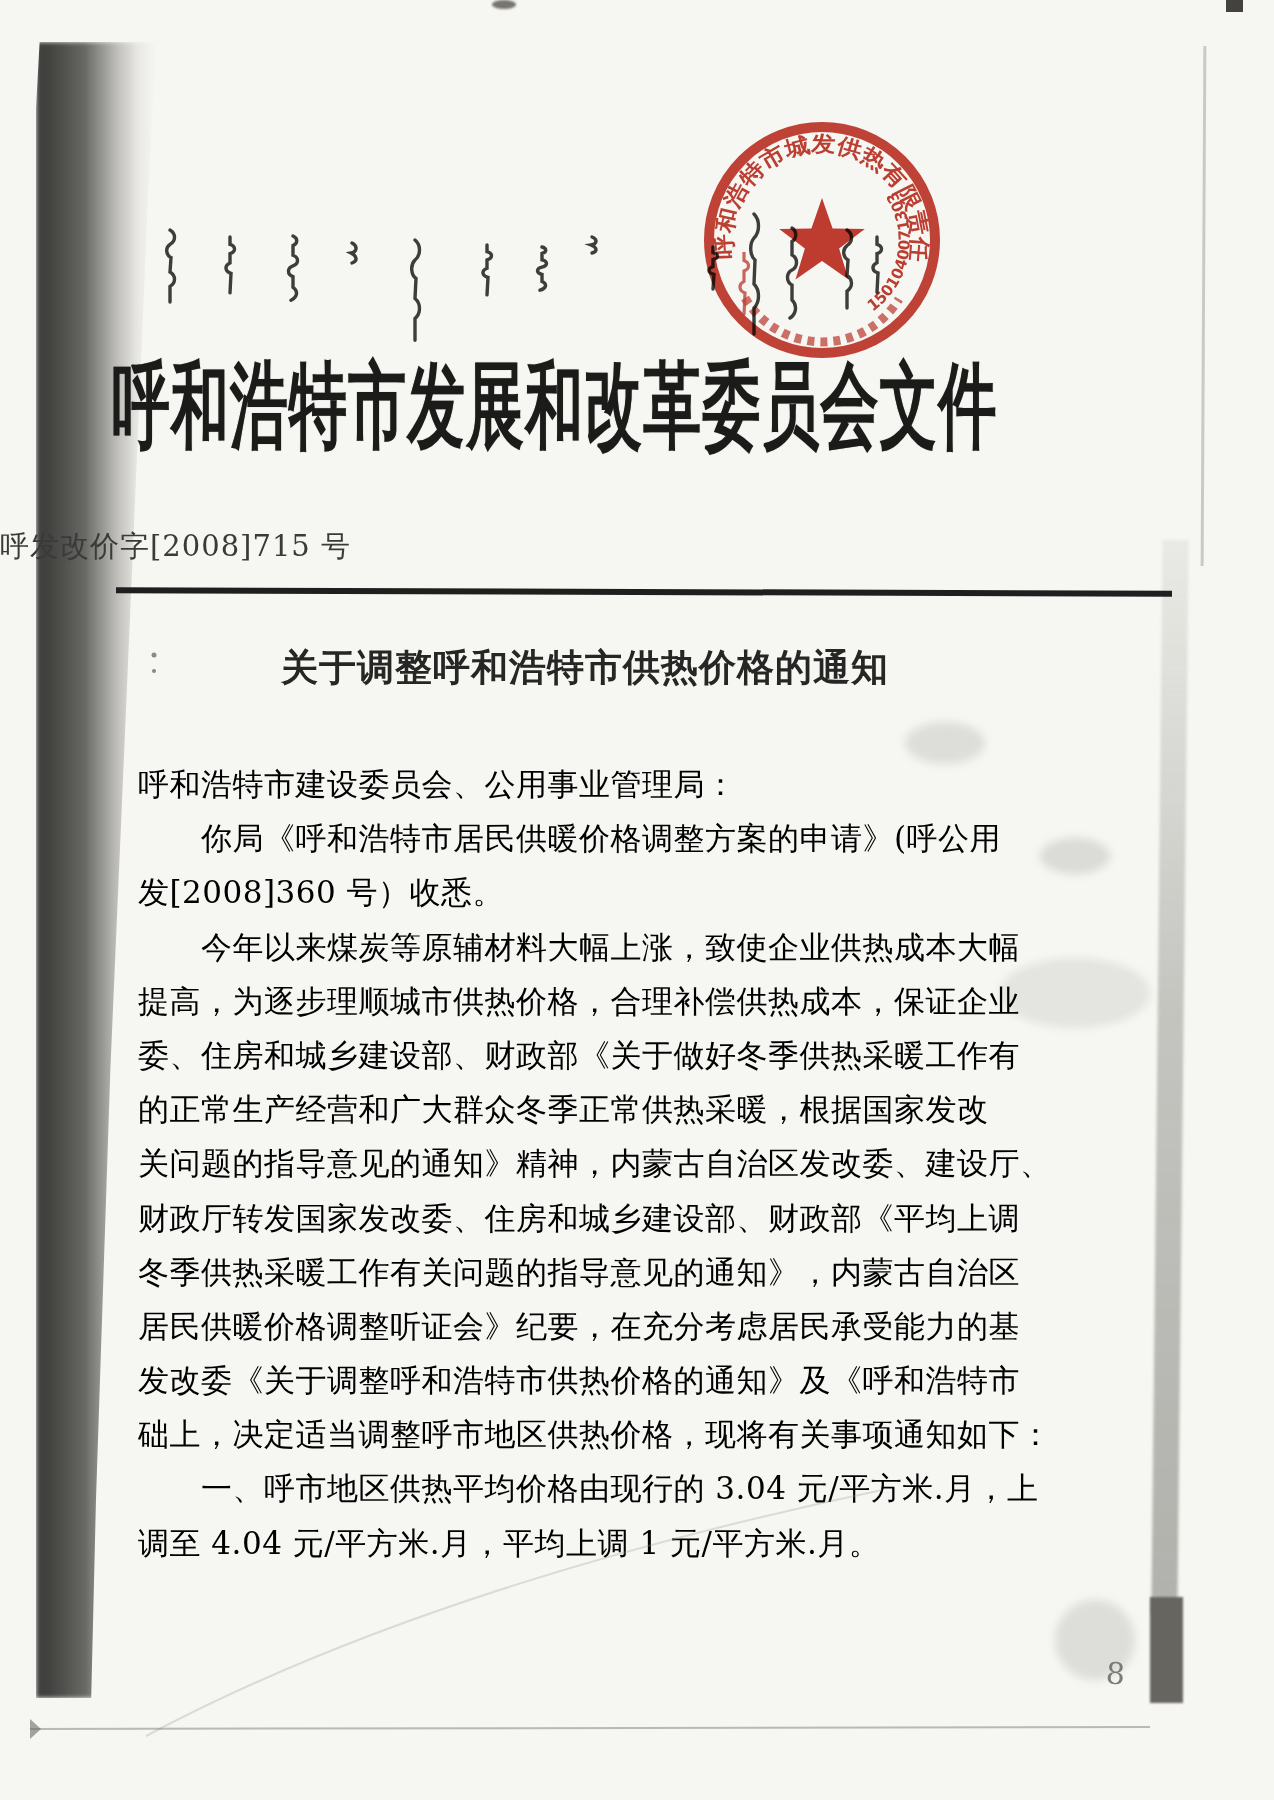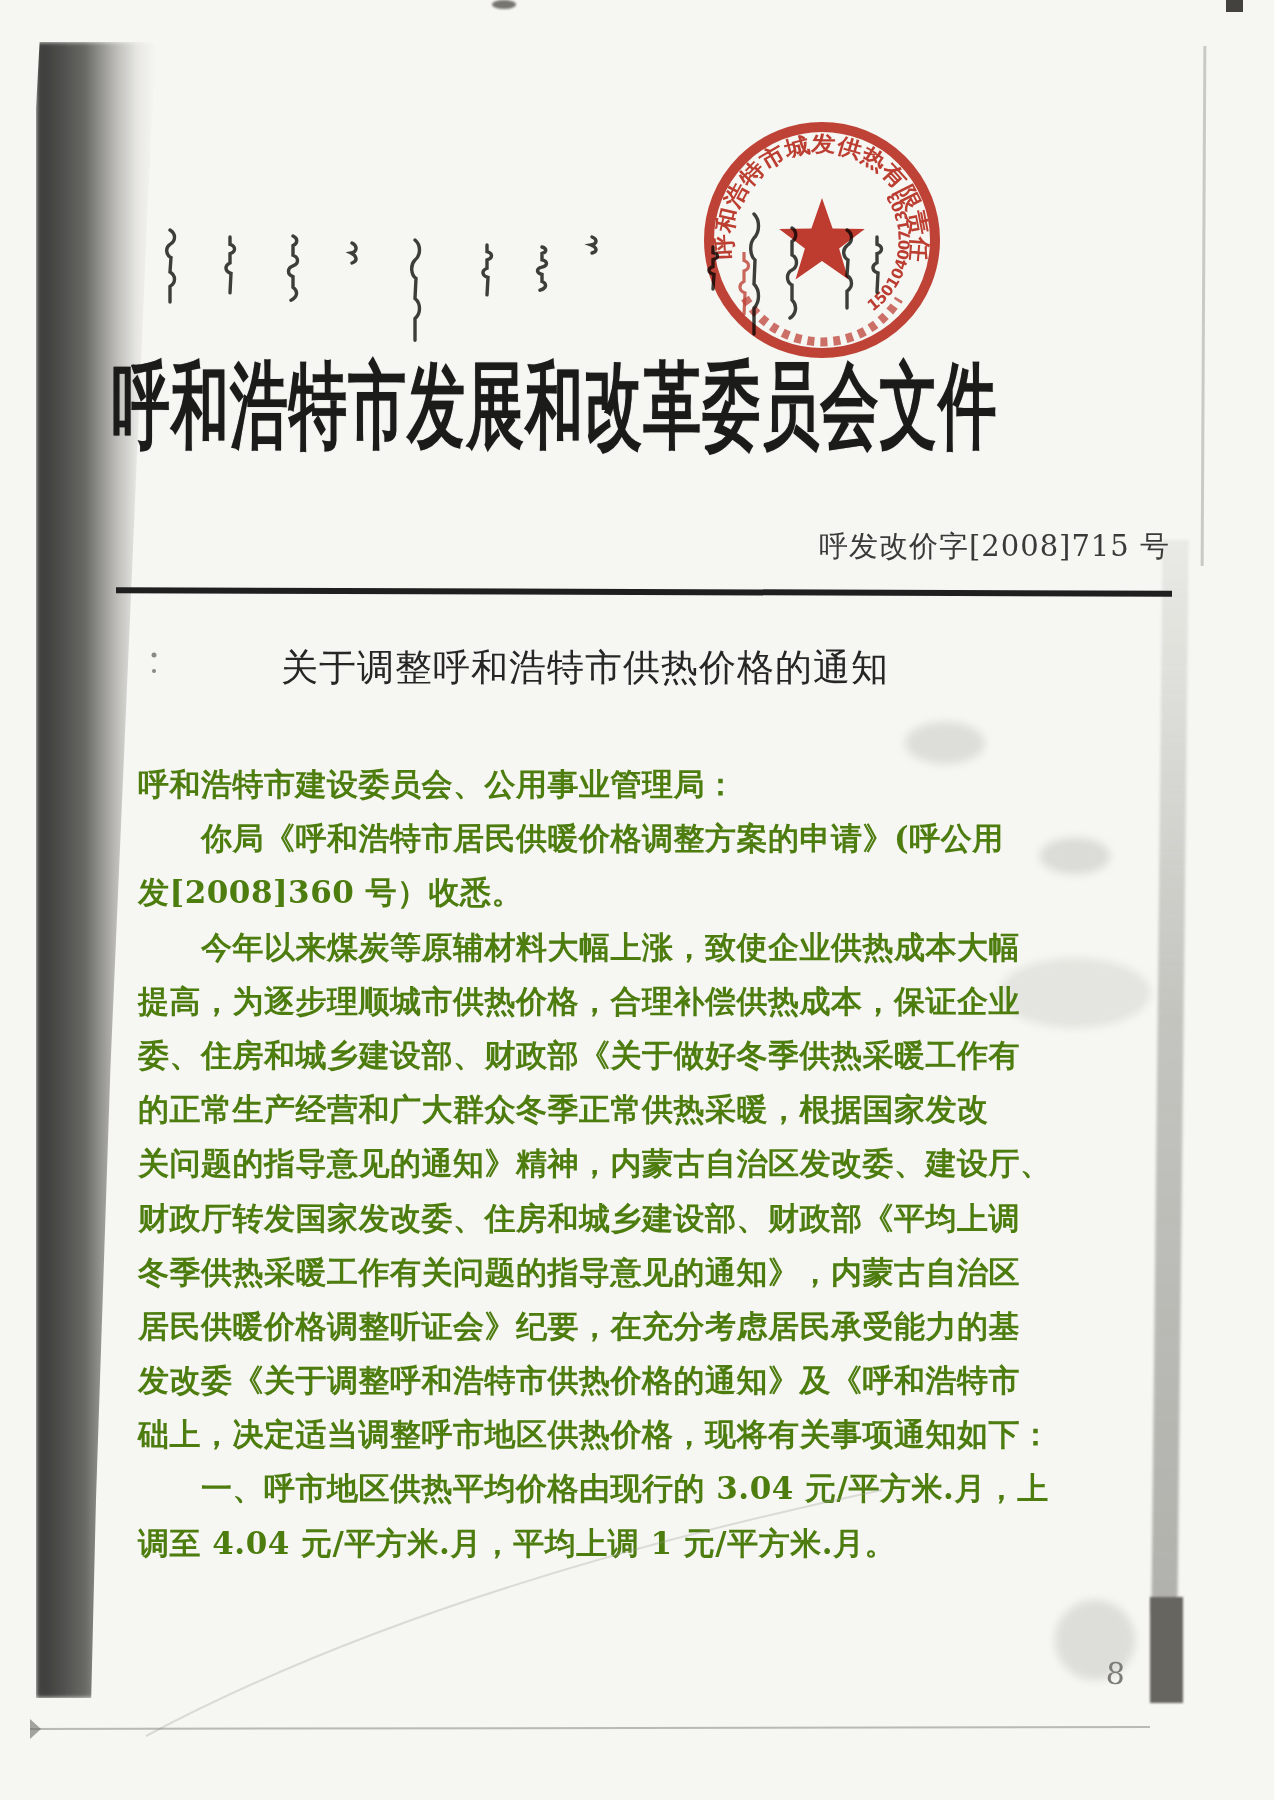--- a/index.html
+++ b/index.html
@@ -23,26 +23,26 @@
   .blob{position:absolute;border-radius:50%;filter:blur(4px);}
   .b1{left:905px;top:722px;width:80px;height:42px;background:rgba(125,125,118,.20);}
   .b2{left:1040px;top:838px;width:70px;height:36px;background:rgba(125,125,118,.22);}
   .b3{left:1000px;top:958px;width:150px;height:70px;background:rgba(125,125,118,.15);}
   .b4{left:1055px;top:1600px;width:80px;height:80px;background:rgba(110,110,104,.18);}
 
   
   .org-title{left:112px;top:356px;width:1460px;font-size:94px;line-height:1.06;font-weight:bold;
     letter-spacing:2px;color:#1b1b19;transform:scaleX(.615);transform-origin:left top;
     white-space:nowrap;text-shadow:0 0 1px rgba(0,0,0,.55);}
-  .doc-number{left:0;top:527px;width:1170px;text-align:right;font-size:29px;letter-spacing:1px;color:#3a3a38;}
+  .doc-number{left:0;top:527px;width:1170px;text-align:left;font-size:29px;letter-spacing:1px;color:#3a3a38;}
   .rule{left:116px;top:589px;width:1056px;height:6px;background:#1f1f1f;transform:rotate(.18deg);}
-  .notice-title{left:0;top:643px;width:1170px;text-align:center;font-size:37px;font-weight:normal;
+  .notice-title{left:0;top:643px;width:1170px;text-align:center;font-size:37px;font-weight:bold;
     letter-spacing:1px;color:#262624;}
   .body{left:138px;top:757px;width:940px;font-size:31px;line-height:54.2px;letter-spacing:.5px;
-    color:#4d7c0f;font-weight:700;}
+    color:#000000;font-weight:400;}
   .body-line{white-space:pre;height:54.2px;overflow:visible;}
   .page-number{left:1106px;top:1656px;font-size:30px;color:#7d7b76;transform:rotate(4deg);}
 
   svg.overlay{position:absolute;left:0;top:0;pointer-events:none;}
 </style>
 </head>
 <body>
 
 <div class="page">
 

